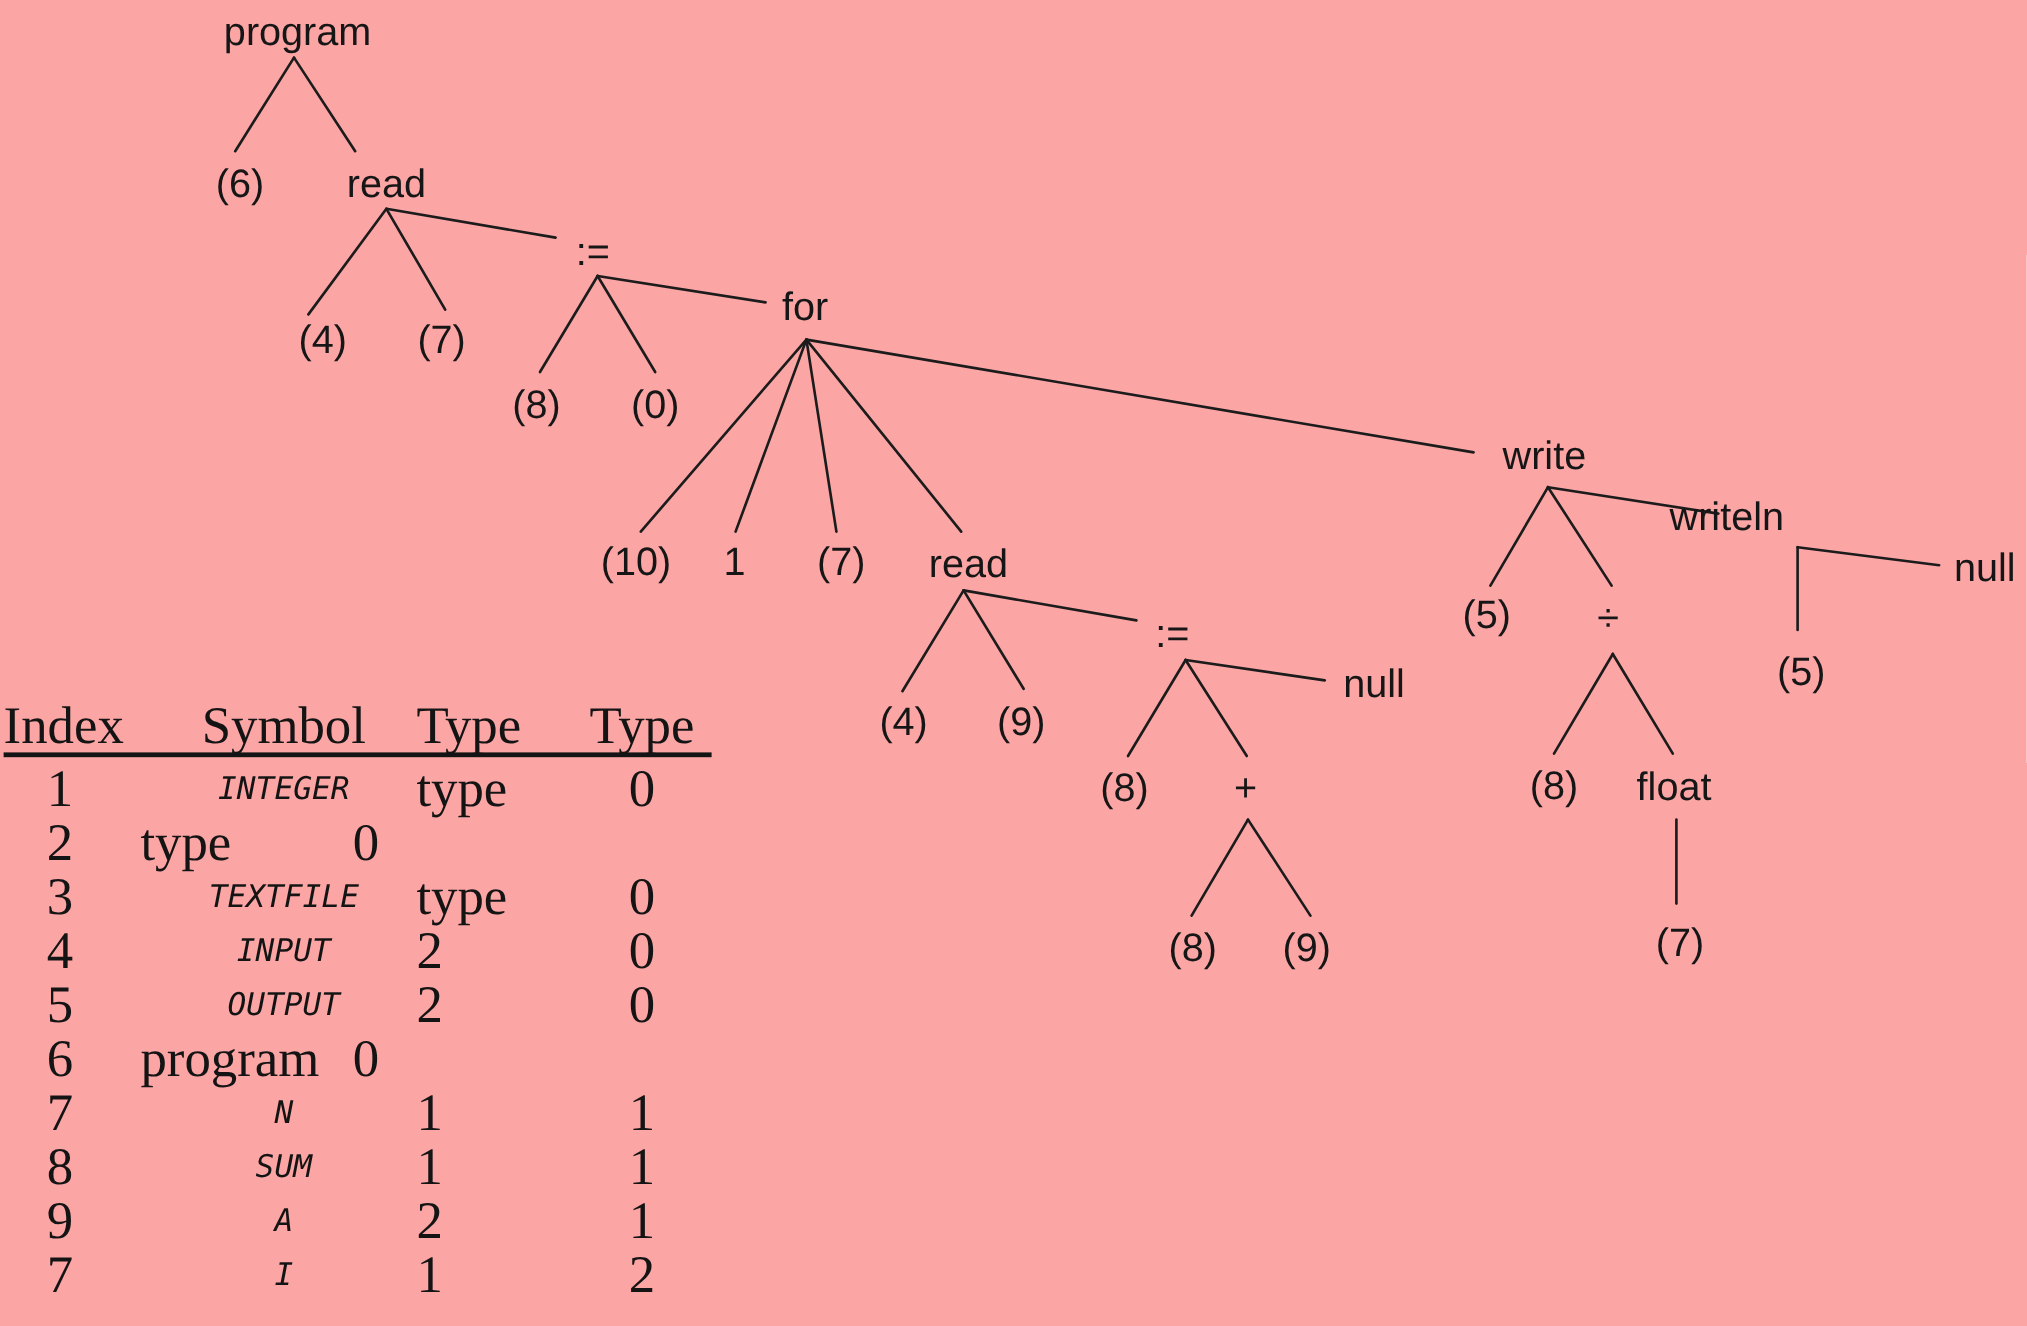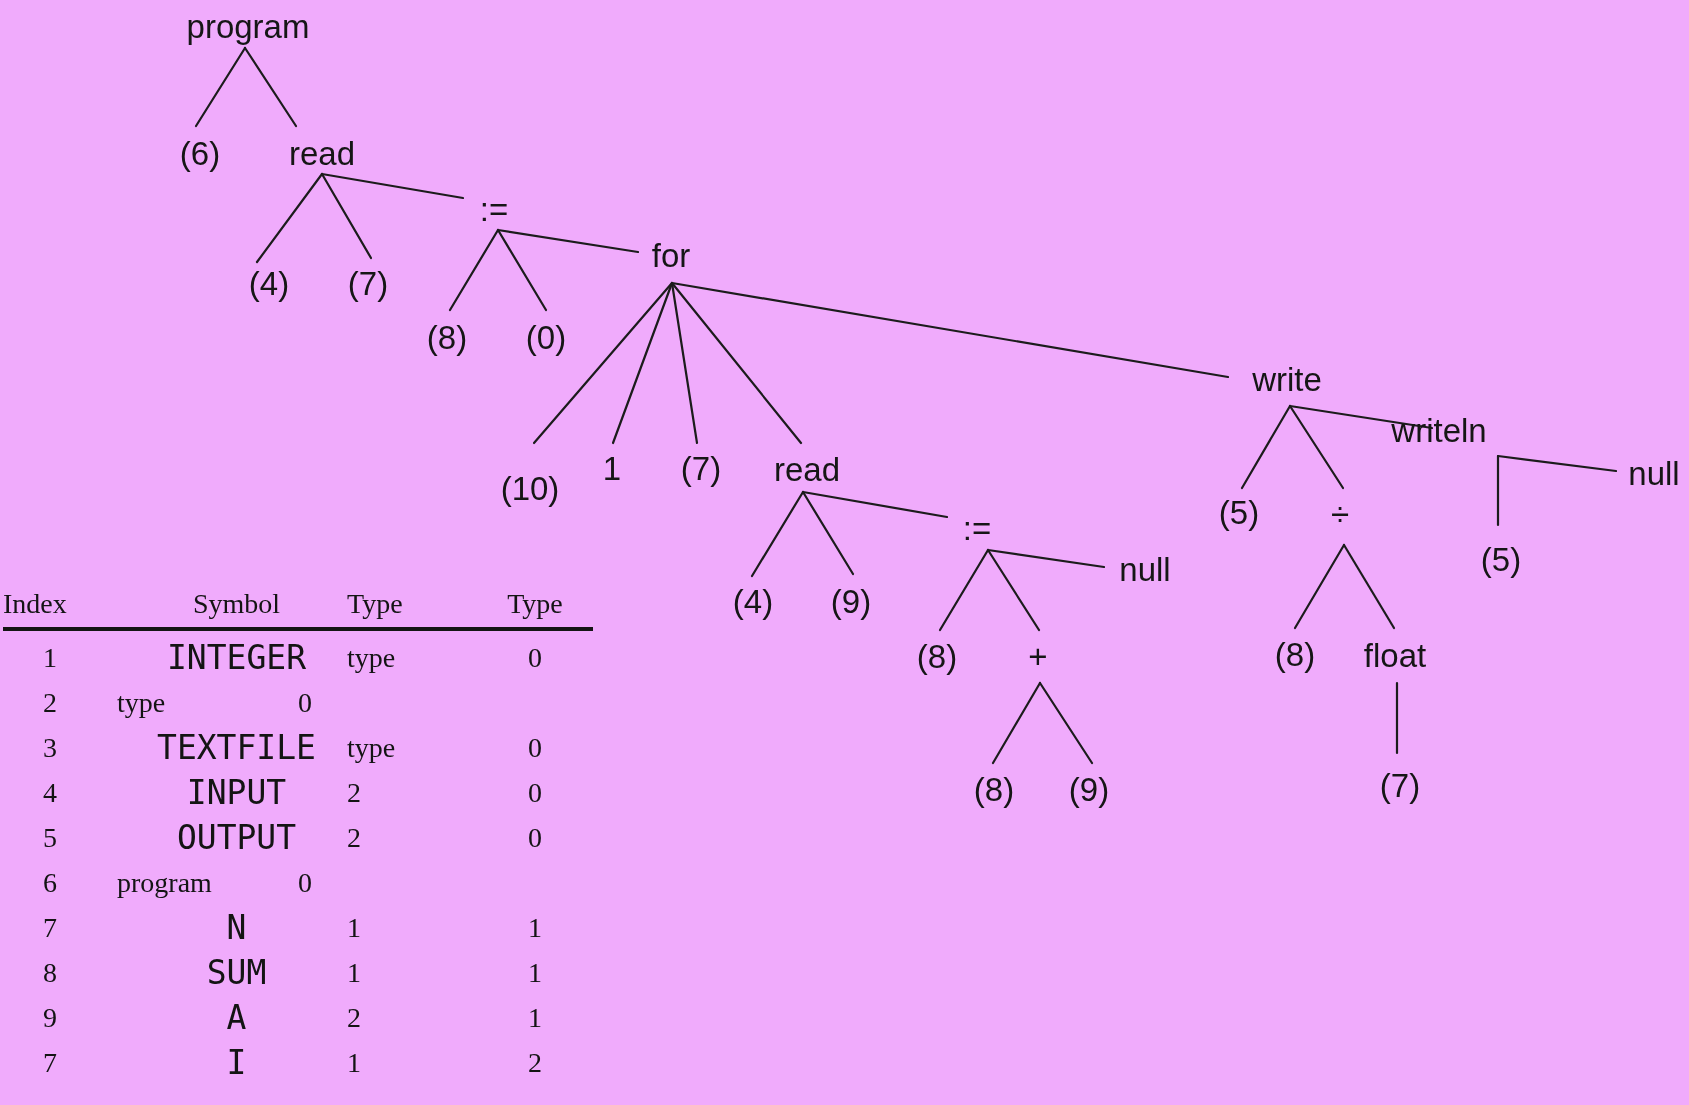--- a/index.html
+++ b/index.html
@@ -1,20 +1,20 @@
 <!DOCTYPE html>
 <html><head>
 <meta charset="utf-8">
 <style>
   html, body { margin: 0; padding: 0; background: #ffffff; }
   .canvas {
     position: relative;
     width: 1689px;
     height: 1105px;
-    background: #f0abfc;
+    background: #fca5a5;
     overflow: hidden;
     font-family: "Liberation Sans", sans-serif;
   }
   #edges {
     position: absolute;
     left: 0; top: 0;
     width: 1689px; height: 1105px;
   }
   #edges line {
     stroke: #1c1c1c;
@@ -43,22 +43,22 @@
     align-items: center;
   }
   .st-head { height: 42px; }
   .st-row  { height: 45px; }
   .st-rule {
     height: 4px;
     background: #141414;
     margin: 2px 0 4px 3px;
     width: 590px;
   }
-  .serif { font-family: "Liberation Serif", serif; font-size: 28px; }
-  .mono  { font-family: "DejaVu Sans Mono", monospace; font-size: 33px; }
+  .serif { font-family: "Liberation Serif", serif; font-size: 44px; }
+  .mono  { font-family: "DejaVu Sans Mono", monospace; font-size: 26px; font-style: italic; }
   .st-col-index  { width: 100px; text-align: center; box-sizing: border-box; }
   .st-col-symbol { width: 230px; padding-left: 43px; text-align: center; box-sizing: border-box; }
   .st-col-type   { width: 140px; padding-left: 17px; text-align: left; box-sizing: border-box; }
   .st-col-scope  { width: 130px; text-align: center; box-sizing: border-box; }
   .st-head .st-col-index { text-align: left; padding-left: 3px; }
 </style>
 </head>
 <body>
 
 <div class="canvas">
@@ -96,21 +96,21 @@
   <div id="node-layer">
       <div class="node" style="left: 248px; top: 26px;">program</div>
       <div class="node" style="left: 200px; top: 153px;">(6)</div>
       <div class="node" style="left: 322px; top: 153px;">read</div>
       <div class="node" style="left: 269px; top: 283px;">(4)</div>
       <div class="node" style="left: 368px; top: 283px;">(7)</div>
       <div class="node" style="left: 494px; top: 209px;">:=</div>
       <div class="node" style="left: 447px; top: 337px;">(8)</div>
       <div class="node" style="left: 546px; top: 337px;">(0)</div>
       <div class="node" style="left: 671px; top: 255px;">for</div>
-      <div class="node" style="left: 530px; top: 488px;">(10)</div>
+      <div class="node" style="left: 530px; top: 468px;">(10)</div>
       <div class="node" style="left: 612px; top: 468px;">1</div>
       <div class="node" style="left: 701px; top: 468px;">(7)</div>
       <div class="node" style="left: 807px; top: 469px;">read</div>
       <div class="node" style="left: 753px; top: 601px;">(4)</div>
       <div class="node" style="left: 851px; top: 601px;">(9)</div>
       <div class="node" style="left: 977px; top: 528px;">:=</div>
       <div class="node" style="left: 937px; top: 656px;">(8)</div>
       <div class="node" style="left: 1038px; top: 656px;">+</div>
       <div class="node" style="left: 1145px; top: 569px;">null</div>
       <div class="node" style="left: 994px; top: 789px;">(8)</div>

